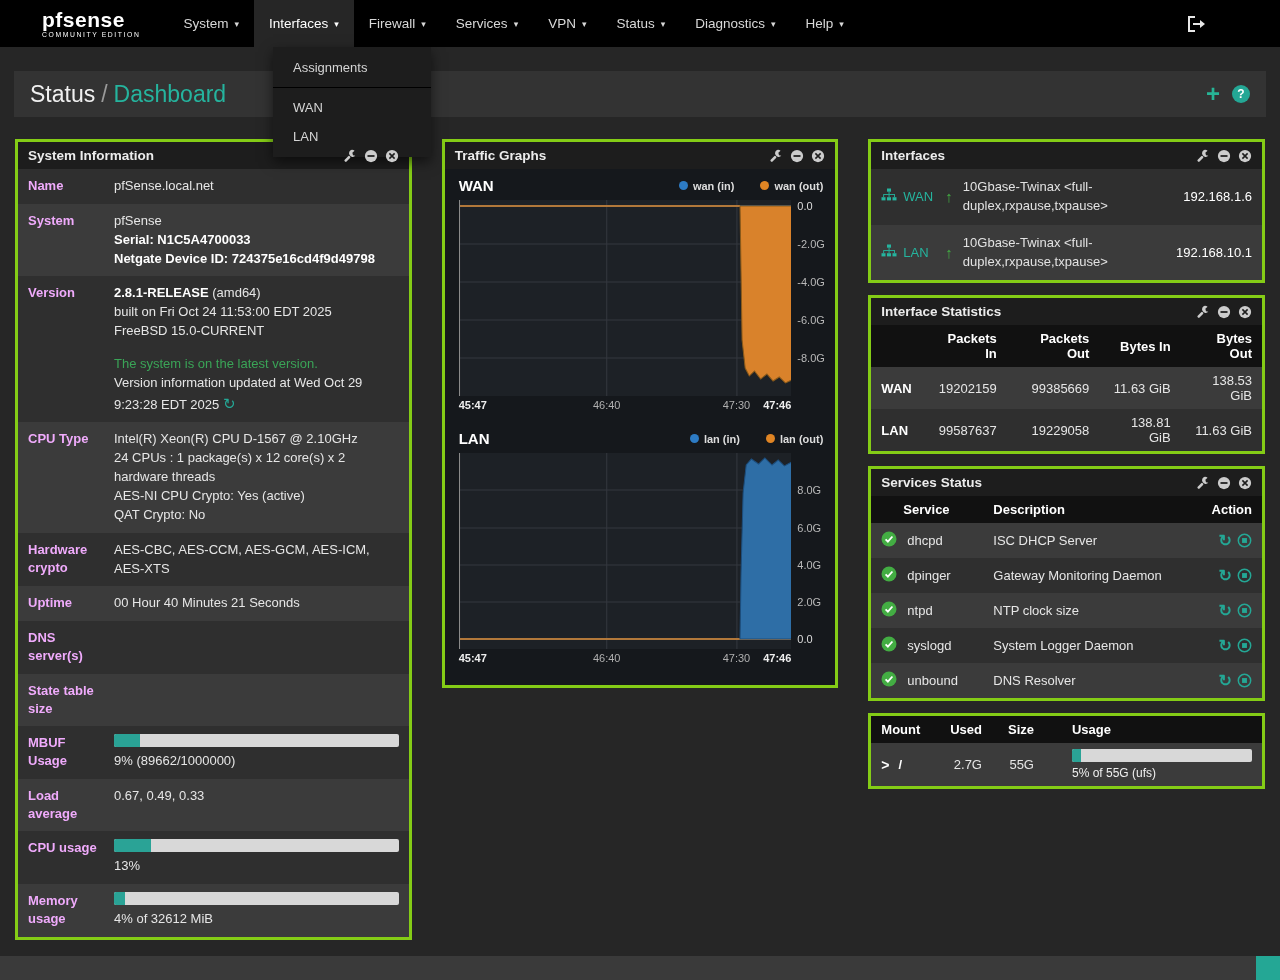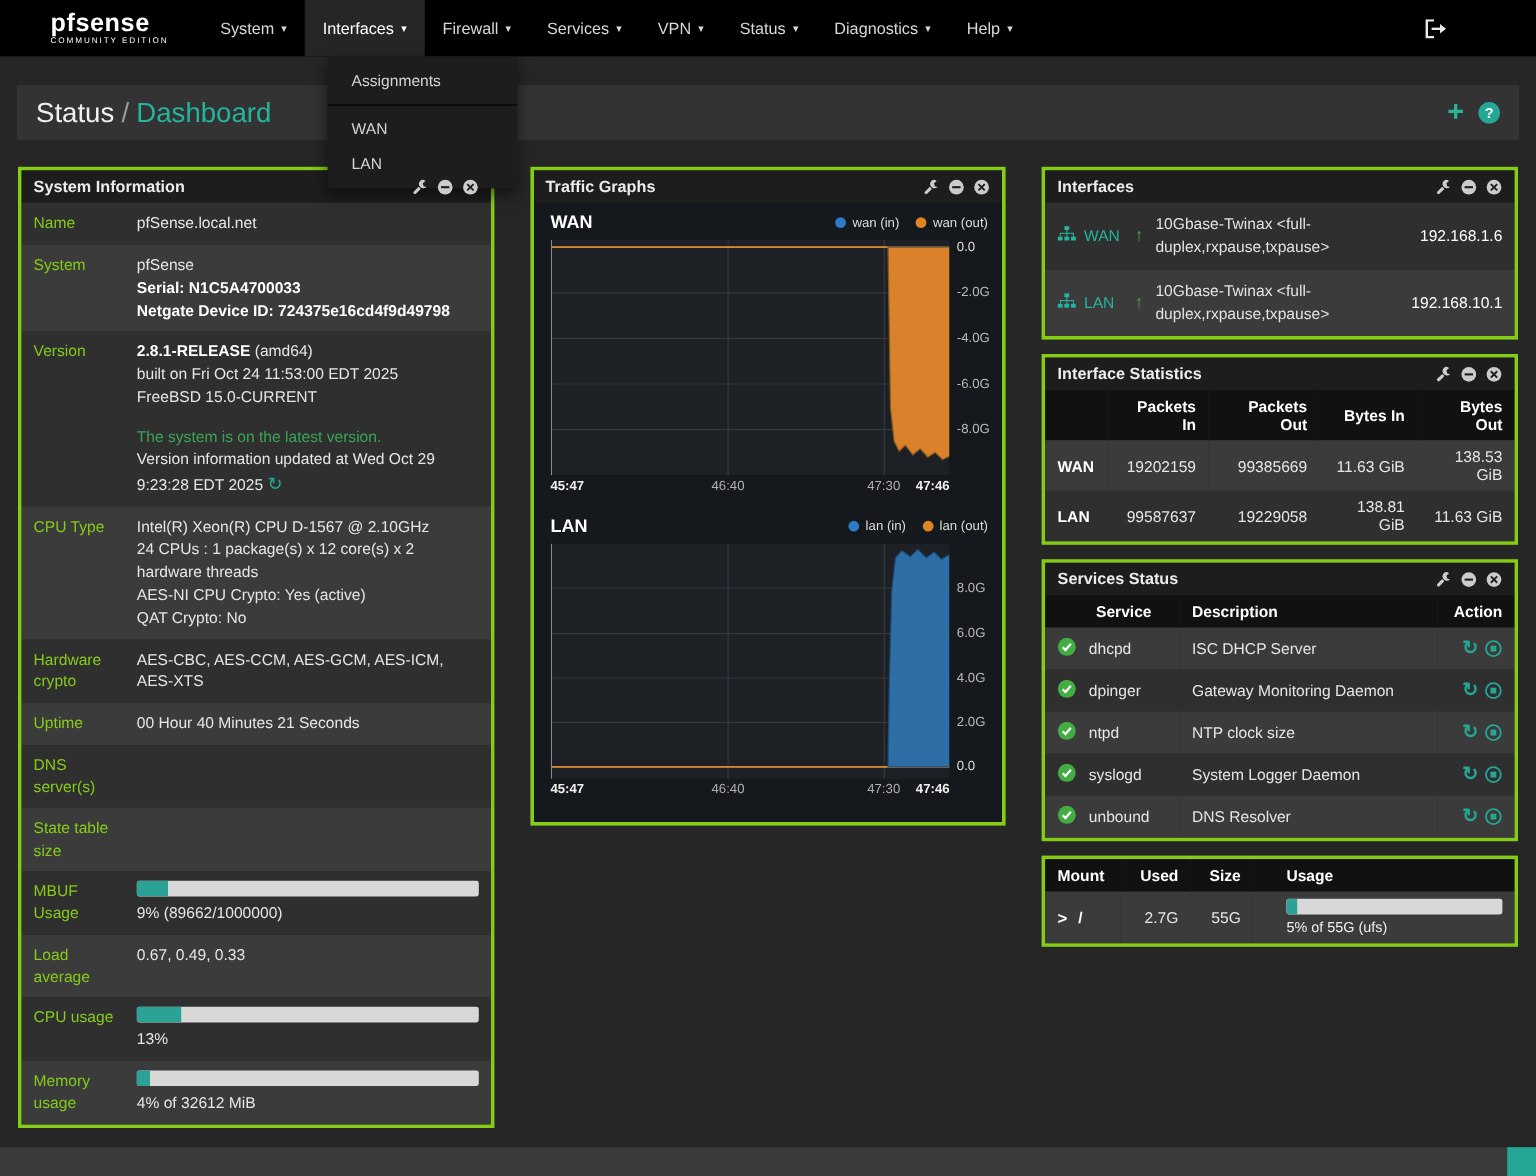--- a/index.html
+++ b/index.html
@@ -43,37 +43,37 @@
                    padding:6px 10px; display:flex; align-items:center; }
   .panel-icons { margin-left:auto; display:flex; gap:7px; align-items:center; }
   .hicon { width:14px; height:14px; display:inline-flex; cursor:pointer; }
   .hicon svg { width:14px; height:14px; }
   .ontop { position:relative; z-index:300; }
 
   
   .irow { display:flex; }
   .irow:nth-child(odd) { background:#3b3b3b; }
   .irow:nth-child(even) { background:#2f2f2f; }
-  .ilabel { width:92px; min-width:92px; font-weight:normal; color:#84cc16; padding:8px 6px 8px 10px; line-height:1.4; }
+  .ilabel { width:92px; min-width:92px; font-weight:bold; color:#f0abfc; padding:8px 6px 8px 10px; line-height:1.4; }
   .ival { flex:1; padding:8px 10px 8px 4px; line-height:1.45; color:#e6e6e6; }
   .bold { font-weight:bold; color:#fff; }
   .green-text { color:#3aa457; margin-top:14px; }
   .link { color:#24a795; cursor:pointer; text-decoration:none; }
   .dns-list { list-style:disc; padding-left:17px; }
   .dns-list li { margin:1px 0; }
   .pbar { height:13px; background:#d8d8d8; border-radius:2px; overflow:hidden; margin-bottom:5px; }
   .pbar-fill { height:100%; background:#2aa396; min-width:2px; }
   .refresh-ic { color:#24a795; font-size:15px; cursor:pointer; }
 
   
   .tg-body { background:#15181c; padding:2px 0 8px; }
   .graph { margin-bottom:10px; }
   .graph-head { display:flex; align-items:center; padding:6px 12px 4px 14px; }
   .graph-title { color:#fff; font-weight:bold; font-size:15px; }
-  .legend { margin-left:auto; display:flex; gap:14px; align-items:center; }
+  .legend { margin-left:auto; display:flex; gap:26px; align-items:center;font-weight:bold; }
   .leg-item { display:flex; align-items:center; gap:5px; font-size:11px; color:#ddd; }
   .dot { width:9px; height:9px; border-radius:50%; }
   .dot-in { background:#2d7bc4; }
   .dot-out { background:#e08524; }
   .plot { margin:2px 44px 3px 14px; height:196px; position:relative; }
   .plotsvg { position:absolute; inset:0; width:100%; height:100%; }
   .ylab { position:absolute; left:100%; margin-left:6px; transform:translateY(-50%); font-size:11px; color:#b9b9b9; white-space:nowrap; }
   .xlabels { position:relative; height:15px; margin:0 44px 0 14px; font-size:11px; color:#b0b0b0; }
   .xlabels span { position:absolute; top:0; }
   .xl0 { left:0; font-weight:bold; color:#eee; }
@@ -572,21 +572,21 @@
               <svg viewBox="0 0 16 16">
                 <circle cx="8" cy="8" r="7" fill="#ccc"></circle>
                 <path d="M5 5l6 6M11 5l-6 6" stroke="#1d1d1d" stroke-width="1.8"></path>
               </svg>
             </span>
         </span>
       </div>
       <table>
         <thead>
           <tr>
-            <th class="tl" style="width:112px;padding-left:42px">Service</th>
+            <th class="tl" style="width:112px;padding-left:32px">Service</th>
             <th class="tl">Description</th>
             <th style="width:64px">Action</th>
           </tr>
         </thead>
         <tbody>
           <tr class="svc-row">
             <td class="tl">
                 <span class="svc-name">
                   <span class="chk"><svg viewBox="0 0 16 16">
                       <circle cx="8" cy="8" r="7.5" fill="#43ad43"></circle>

